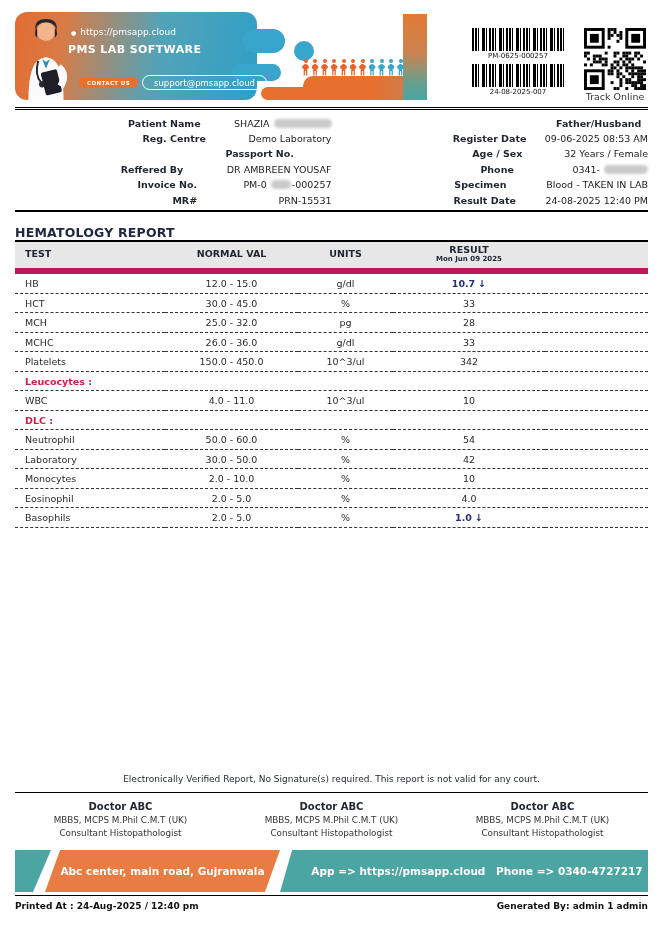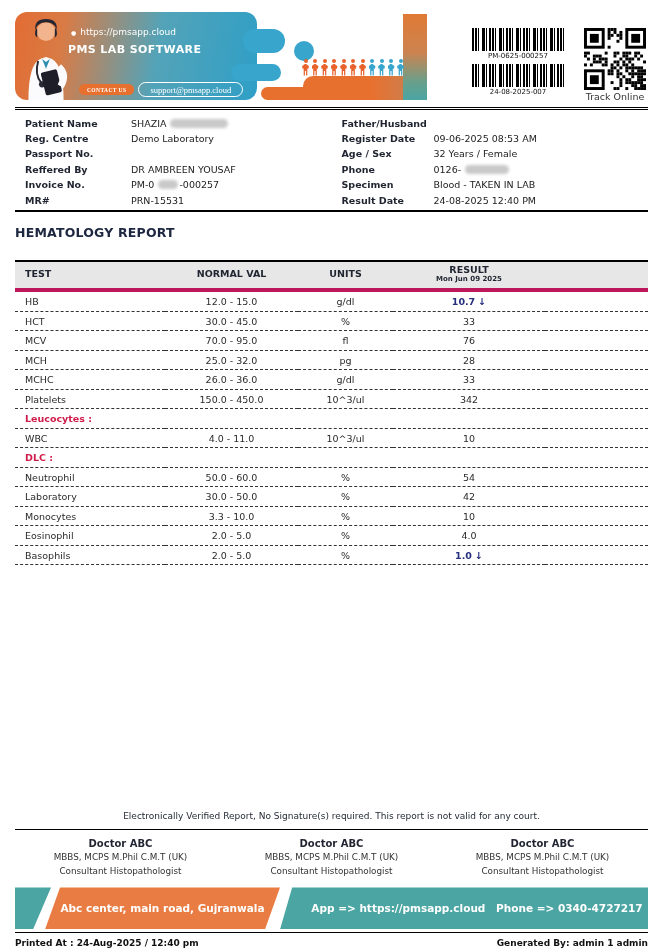--- a/index.html
+++ b/index.html
@@ -22,21 +22,21 @@
     background:linear-gradient(180deg,#e07a35 0%,#cc8350 45%,#66a08d 80%,#4aa5a3 100%); }
   .people { position:absolute; left:287px; top:47px; display:flex; gap:2.5px; }
   .person { position:relative; display:inline-block; width:7px; height:17px; }
   .person::before { content:""; position:absolute; top:0; left:1.5px; width:4px; height:4px; border-radius:50%; background:currentColor; }
   .person::after { content:""; position:absolute; top:4.5px; left:0; width:7px; height:12px; background:currentColor;
     clip-path:polygon(50% 0,100% 22%,88% 48%,76% 40%,76% 100%,58% 100%,58% 62%,42% 62%,42% 100%,24% 100%,24% 40%,12% 48%,0 22%); }
   .p-orange { color:#e8622c; } .p-blue { color:#38a5cc; }
   .site-url { position:absolute; left:56px; top:15px; color:#fff; font-size:9px; display:flex; align-items:center; gap:4px; }
   .site-url .dot { font-size:6px; }
   .brand-title { position:absolute; left:53px; top:31px; color:#fff; font-size:11px; font-weight:bold; letter-spacing:0.4px; }
-  .contact-row { position:absolute; left:64px; top:70px; display:flex; align-items:center; gap:4px;font-family:Liberation Serif, serif; }
+  .contact-row { position:absolute; left:64px; top:63px; display:flex; align-items:center; gap:4px; }
   .contact-label { background:#e8702e; color:#fff; font-size:5.5px; font-weight:bold; padding:2.5px 8px; border-radius:8px; letter-spacing:0.4px; }
   .contact-email { border:1px solid #fff; color:#fff; font-size:8.5px; padding:1.5px 11px; border-radius:9px; }
   .doctor { position:absolute; left:0; bottom:0; width:62px; height:84px; }
 
   
   .codes { display:flex; gap:16px; align-items:flex-start; padding-top:16px; }
   .barcode-block { width:96px; }
   .barcode { height:23px; width:92px; margin:0 auto;
     background:repeating-linear-gradient(90deg,#000 0 2px,#fff 2px 3px,#000 3px 5px,#fff 5px 6px,#000 6px 7px,#fff 7px 10px,#000 10px 13px,#fff 13px 14px,#000 14px 15px,#fff 15px 17px); }
   .barcode-label { text-align:center; font-size:7px; color:#111; margin:1px 0 4px; }
@@ -45,31 +45,31 @@
   .qr-label { text-align:center; font-size:9.5px; color:#333; margin-top:1px; }
 
   
   .dbl-line { margin:0 15px; height:2.5px; border-top:1.6px solid #000; border-bottom:1.6px solid #000; }
   .dbl-line.first { margin-top:7px; }
   .solid-line { border-top:1.6px solid #000; margin:8px 15px 0; }
 
   
   .patient-grid { display:grid; grid-template-columns:1fr 1fr; margin:6px 15px 2px; font-size:9.5px; color:#222; }
   .pi-col { padding-left:10px; }
-  .pi-row { display:flex; line-height:15.4px; }
+  .pi-row { display:flex; line-height:15.4px;justify-content:flex-end; }
   .pi-label { font-weight:bold; color:#1f2430; }
   .pi-col.left .pi-label { width:106px; }
   .pi-col.right .pi-label { width:92px; }
   .redact { display:inline-block; height:9px; border-radius:5px; background:#c9c9c9; filter:blur(1.5px); vertical-align:-1px; margin-left:4px; }
   .w58 { width:58px; } .w44 { width:44px; } .w20 { width:20px; margin-right:1px; }
 
   
-  .report-title { margin:13px 15px 20px; font-size:12.5px; font-weight:bold; color:#1d2740; letter-spacing:0.2px; }
+  .report-title { margin:13px 15px 0; font-size:12.5px; font-weight:bold; color:#1d2740; letter-spacing:0.2px; }
   table.results { margin:0 15px; border-collapse:collapse; width:633px; table-layout:fixed; }
-  thead th { background:#e7e7e7; border-top:2px solid #000; border-bottom:4px solid #be185d; font-size:9.5px; color:#1f2430; padding:2px 0 5px; font-weight:bold; text-align:center; }
+  thead th { background:#e7e7e7; border-top:2px solid #000; border-bottom:6px solid #be185d; font-size:9.5px; color:#1f2430; padding:2px 0 5px; font-weight:bold; text-align:center; }
   th.c-test { text-align:left; padding-left:10px; }
   .th-date { font-size:7px; line-height:8px; }
   tbody td { font-size:9.5px; color:#2a2a2a; padding:4px 0 3.5px; border-bottom:1.1px dashed #333; }
   td.c-test { padding-left:10px; }
   td.c-mid, td.c-res { text-align:center; }
   td.c-res.abn { color:#252f7d; font-weight:bold;margin-top:16px; }
   .flag { margin-left:3px; }
   tr.section-row td { color:#d01c4a; font-weight:bold; padding-left:10px; }
 
   .spacer { height:246px; }
@@ -323,21 +323,21 @@
       <div class="pi-row">
         <span class="pi-label">Register Date</span>
         <span class="pi-value">09-06-2025 08:53 AM</span>
       </div>
       <div class="pi-row">
         <span class="pi-label">Age / Sex</span>
         <span class="pi-value">32 Years / Female</span>
       </div>
       <div class="pi-row">
         <span class="pi-label">Phone</span>
-        <span class="pi-value"><span>0126-</span><span class="redact w44"></span></span>
+        <span class="pi-value"><span>0341-</span><span class="redact w44"></span></span>
       </div>
       <div class="pi-row">
         <span class="pi-label">Specimen</span>
         <span class="pi-value">Blood - TAKEN IN LAB</span>
       </div>
       <div class="pi-row">
         <span class="pi-label">Result Date</span>
         <span class="pi-value">24-08-2025 12:40 PM</span>
       </div>
     </div>
@@ -376,27 +376,20 @@
           <td></td>
       </tr>
       <tr>
         <td class="c-test">HCT</td>
         <td class="c-mid">30.0 - 45.0</td>
         <td class="c-mid">%</td>
         <td class="c-res">33</td>
           <td></td>
       </tr>
       <tr>
-        <td class="c-test">MCV</td>
-        <td class="c-mid">70.0 - 95.0</td>
-        <td class="c-mid">fl</td>
-        <td class="c-res">76</td>
-          <td></td>
-      </tr>
-      <tr>
         <td class="c-test">MCH</td>
         <td class="c-mid">25.0 - 32.0</td>
         <td class="c-mid">pg</td>
         <td class="c-res">28</td>
           <td></td>
       </tr>
       <tr>
         <td class="c-test">MCHC</td>
         <td class="c-mid">26.0 - 36.0</td>
         <td class="c-mid">g/dl</td>
@@ -432,21 +425,21 @@
       </tr>
       <tr>
         <td class="c-test">Laboratory</td>
         <td class="c-mid">30.0 - 50.0</td>
         <td class="c-mid">%</td>
         <td class="c-res">42</td>
           <td></td>
       </tr>
       <tr>
         <td class="c-test">Monocytes</td>
-        <td class="c-mid">3.3 - 10.0</td>
+        <td class="c-mid">2.0 - 10.0</td>
         <td class="c-mid">%</td>
         <td class="c-res">10</td>
           <td></td>
       </tr>
       <tr>
         <td class="c-test">Eosinophil</td>
         <td class="c-mid">2.0 - 5.0</td>
         <td class="c-mid">%</td>
         <td class="c-res">4.0</td>
           <td></td>

